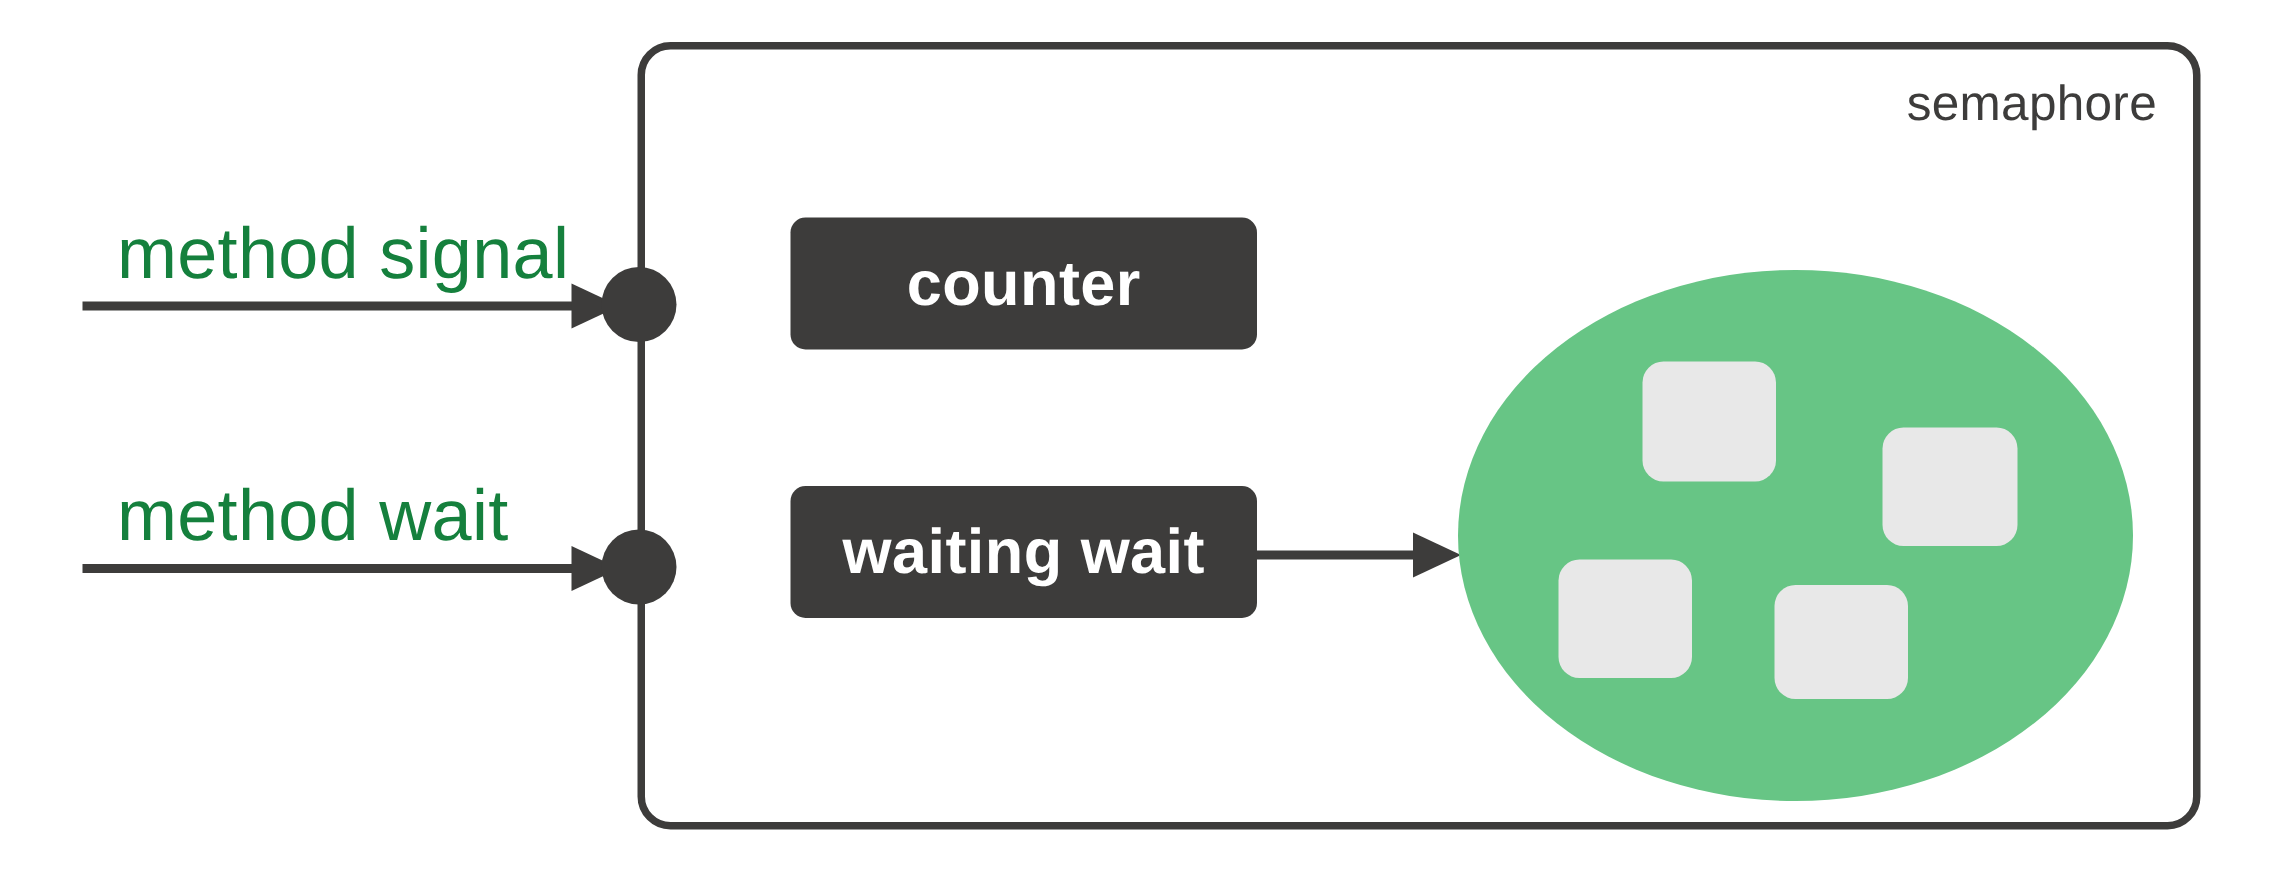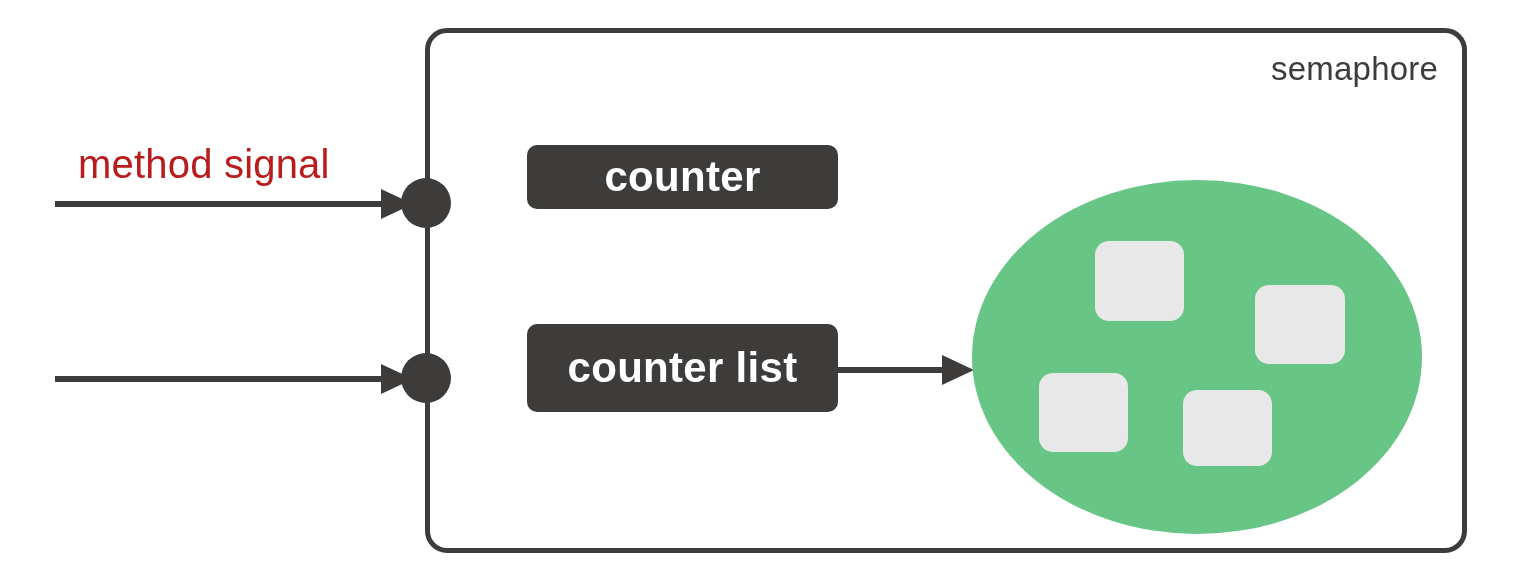--- a/index.html
+++ b/index.html
@@ -54,34 +54,34 @@
     color: #ffffff;
     font-weight: bold;
     font-size: 42px;
     letter-spacing: 0.3px;
     white-space: nowrap;
   }
   #counter-box {
     left: 527px;
     top: 145px;
     width: 311px;
-    height: 64px;
+    height: 88px;
   }
   #waiting-list-box {
     left: 527px;
     top: 324px;
     width: 311px;
     height: 88px;
   }
 
   
   .method-label {
     position: absolute;
-    color: #b91c1c;
-    font-size: 40px;
+    color: #15803d;
+    font-size: 48px;
     font-weight: 400;
     white-space: nowrap;
     letter-spacing: 0.2px;
   }
   #method-signal-label { left: 78px; top: 142px; }
   #method-wait-label   { left: 78px; top: 317px; }
 
   
   .port-dot {
     position: absolute;
@@ -115,20 +115,21 @@
     border-radius: 14px;
   }
 </style>
 </head>
 <body>
 
 <div id="canvas">
 
   <div class="method-label" id="method-signal-label">method signal</div>
 
+  <div class="method-label" id="method-wait-label">method wait</div>
 
   <svg class="arrow-svg" id="arrow-signal" width="360" height="36">
     <line x1="0" y1="18" x2="330" y2="18" stroke="#3d3c3b" stroke-width="6"></line>
     <polygon points="326,3 358,18 326,33" fill="#3d3c3b"></polygon>
   </svg>
 
   <svg class="arrow-svg" id="arrow-wait" width="360" height="36">
     <line x1="0" y1="18" x2="330" y2="18" stroke="#3d3c3b" stroke-width="6"></line>
     <polygon points="326,3 358,18 326,33" fill="#3d3c3b"></polygon>
   </svg>
@@ -138,21 +139,21 @@
   </div>
 
   <div class="port-dot" id="port-signal"></div>
   <div class="port-dot" id="port-wait"></div>
 
   <div class="node-box" id="counter-box">
     <span>counter</span>
   </div>
 
   <div class="node-box" id="waiting-list-box">
-    <span>counter list</span>
+    <span>waiting wait</span>
   </div>
 
   <svg class="arrow-svg" id="arrow-waiting-to-pool" width="140" height="36">
     <line x1="0" y1="18" x2="108" y2="18" stroke="#3d3c3b" stroke-width="6"></line>
     <polygon points="104,3 136,18 104,33" fill="#3d3c3b"></polygon>
   </svg>
 
   <div id="thread-pool">
     <div class="pool-item" style="left:123px; top:61px; width:89px; height:80px;"></div>
     <div class="pool-item" style="left:283px; top:105px; width:90px; height:79px;"></div>

